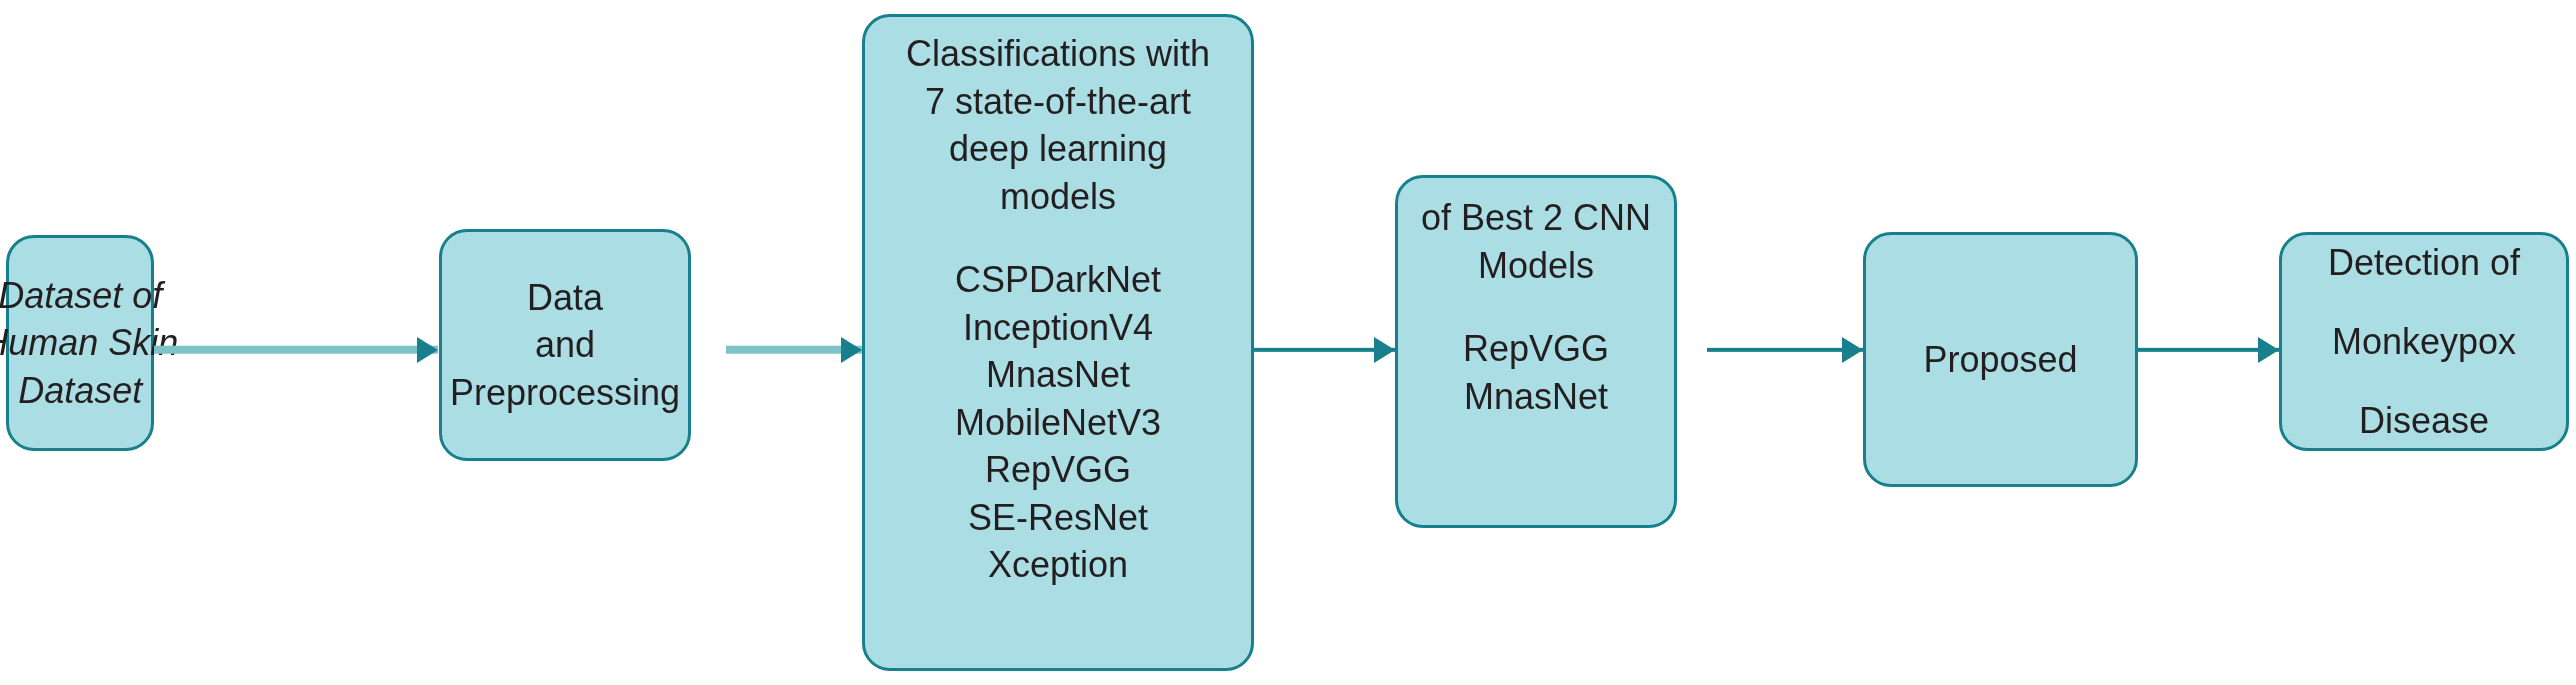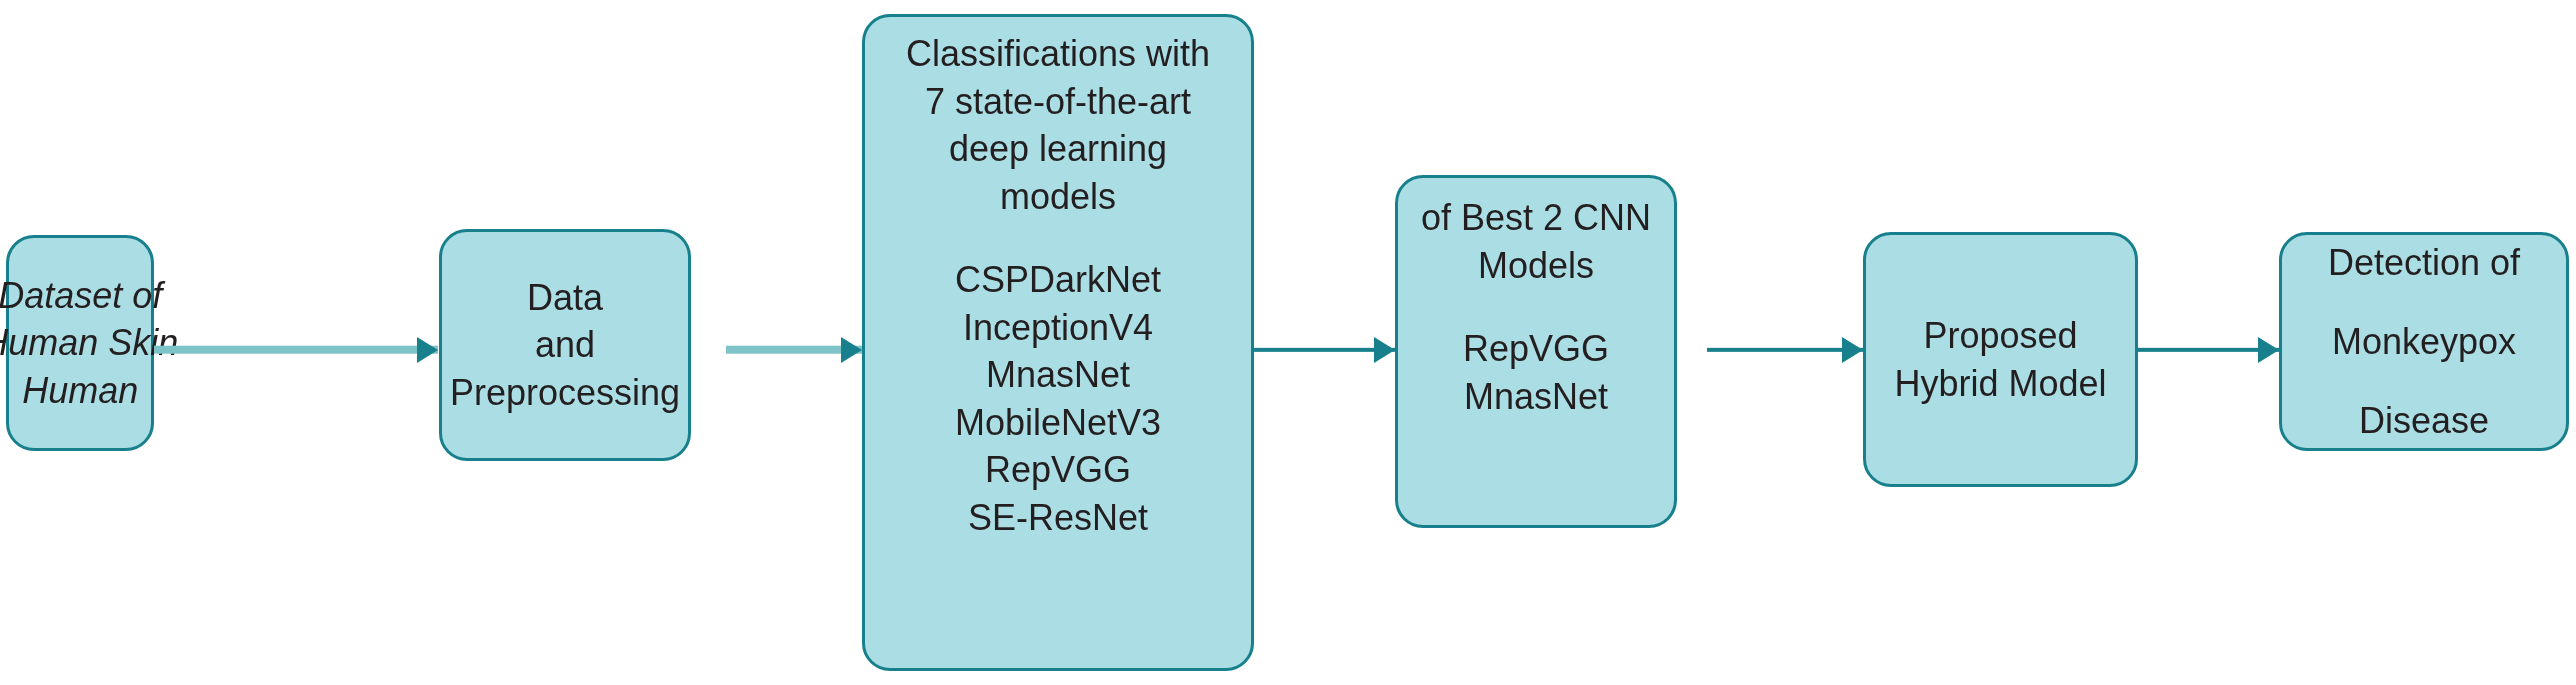--- a/index.html
+++ b/index.html
@@ -74,21 +74,21 @@
   #conn-5{left:2137px; top:337px; width:142px;}
 </style>
 </head>
 <body>
 
 <div id="canvas">
 
   <div class="node" id="node-dataset">
     <span class="line">Dataset of</span>
     <span class="line">Human Skin</span>
-    <span class="line">Human</span>
+    <span class="line">Dataset</span>
   </div>
 
   <div class="conn thick" id="conn-1">
     <span class="shaft"></span>
     <span class="head"></span>
   </div>
 
   <div class="node" id="node-augment">
     <span class="line">Data</span>
     <span class="line">and</span>
@@ -105,20 +105,21 @@
     <span class="line">7 state-of-the-art</span>
     <span class="line">deep learning</span>
     <span class="line">models</span>
     <span class="gap"></span>
     <span class="line">CSPDarkNet</span>
     <span class="line">InceptionV4</span>
     <span class="line">MnasNet</span>
     <span class="line">MobileNetV3</span>
     <span class="line">RepVGG</span>
     <span class="line">SE-ResNet</span>
+    <span class="line">Xception</span>
   </div>
 
   <div class="conn thin" id="conn-3">
     <span class="shaft"></span>
     <span class="head"></span>
   </div>
 
   <div class="node" id="node-concat">
     <span class="line">of Best 2 CNN</span>
     <span class="line">Models</span>
@@ -127,21 +128,20 @@
     <span class="line">MnasNet</span>
   </div>
 
   <div class="conn thin" id="conn-4">
     <span class="shaft"></span>
     <span class="head"></span>
   </div>
 
   <div class="node" id="node-hybrid">
     <span class="line">Proposed</span>
-    <span class="line">Hybrid Model</span>
   </div>
 
   <div class="conn thin" id="conn-5">
     <span class="shaft"></span>
     <span class="head"></span>
   </div>
 
   <div class="node" id="node-detection">
     <span class="line">Detection of</span>
     <span class="line">Monkeypox</span>

